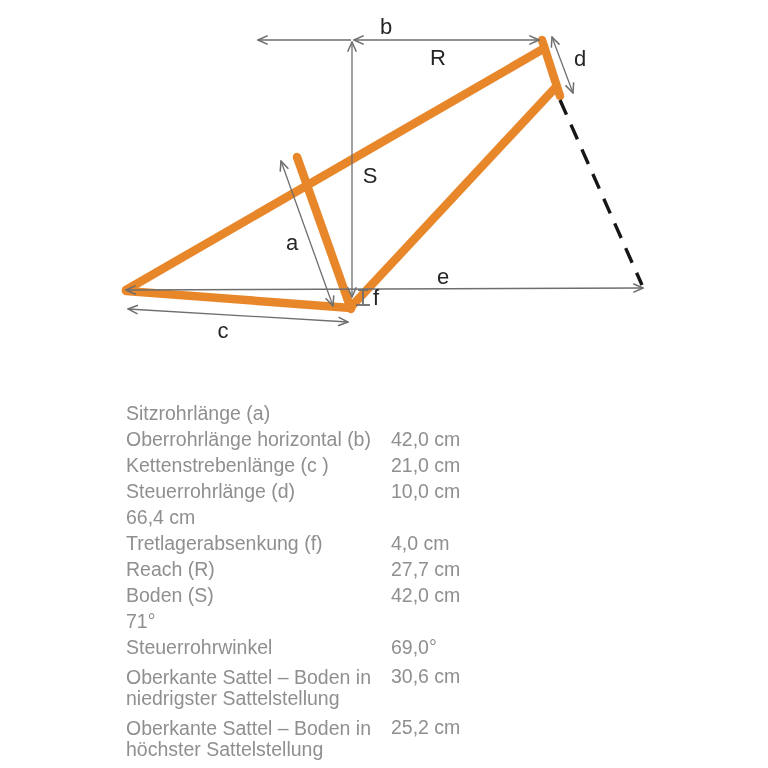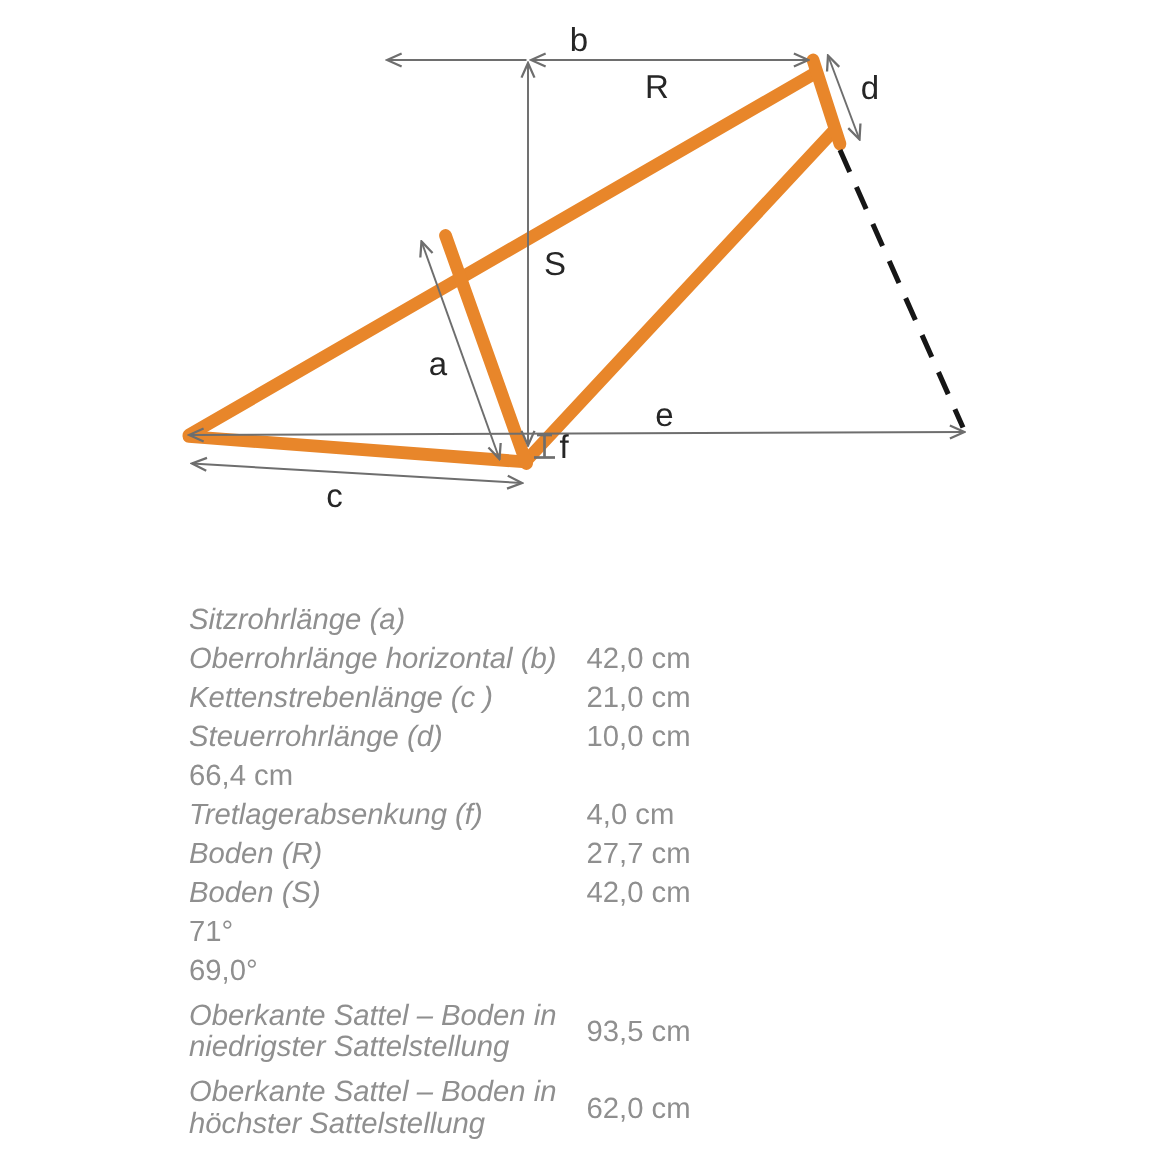--- a/index.html
+++ b/index.html
@@ -51,23 +51,23 @@
     top: 400px;
     width: 560px;
     color: var(--table-text, #8f8f8f);
     font-size: 19.5px;
   }
   .row {
     display: flex;
     align-items: flex-start;
     line-height: 26px;
   }
-  .row .lbl { width: 265px; flex: 0 0 265px; font-style: italic; }
+  .row .lbl { width: 265px; flex: 0 0 265px; }
   .row .val { flex: 1; }
-  .row.two { margin-top: 5px; align-items: center; }
+  .row.two { margin-top: 5px; align-items: flex-start; }
   .row.two .lbl { line-height: 21px; padding: 2px 0; }
   .row.two .val { line-height: 23px; }
 </style>
 </head>
 <body>
 
 <div class="canvas">
 
   <div class="diagram-wrap">
     <svg viewBox="0 0 768 392" width="768" height="392">
@@ -130,36 +130,37 @@
       <span class="val">10,0 cm</span>
     </div>
     <div class="row">
       <span class="val">66,4 cm</span>
     </div>
     <div class="row">
       <span class="lbl">Tretlagerabsenkung (f)</span>
       <span class="val">4,0 cm</span>
     </div>
     <div class="row">
-      <span class="lbl">Boden (R)</span>
+      <span class="lbl">Reach (R)</span>
       <span class="val">27,7 cm</span>
     </div>
     <div class="row">
       <span class="lbl">Boden (S)</span>
       <span class="val">42,0 cm</span>
     </div>
     <div class="row">
       <span class="val">71°</span>
     </div>
     <div class="row">
+      <span class="lbl">Steuerrohrwinkel</span>
       <span class="val">69,0°</span>
     </div>
     <div class="row two">
       <span class="lbl"><span>Oberkante Sattel – Boden in</span><br><span>niedrigster Sattelstellung</span></span>
-      <span class="val">93,5 cm</span>
+      <span class="val">30,6 cm</span>
     </div>
     <div class="row two">
       <span class="lbl"><span>Oberkante Sattel – Boden in</span><br><span>höchster Sattelstellung</span></span>
-      <span class="val">62,0 cm</span>
+      <span class="val">25,2 cm</span>
     </div>
   </div>
 
 </div>
 
 </body></html>

